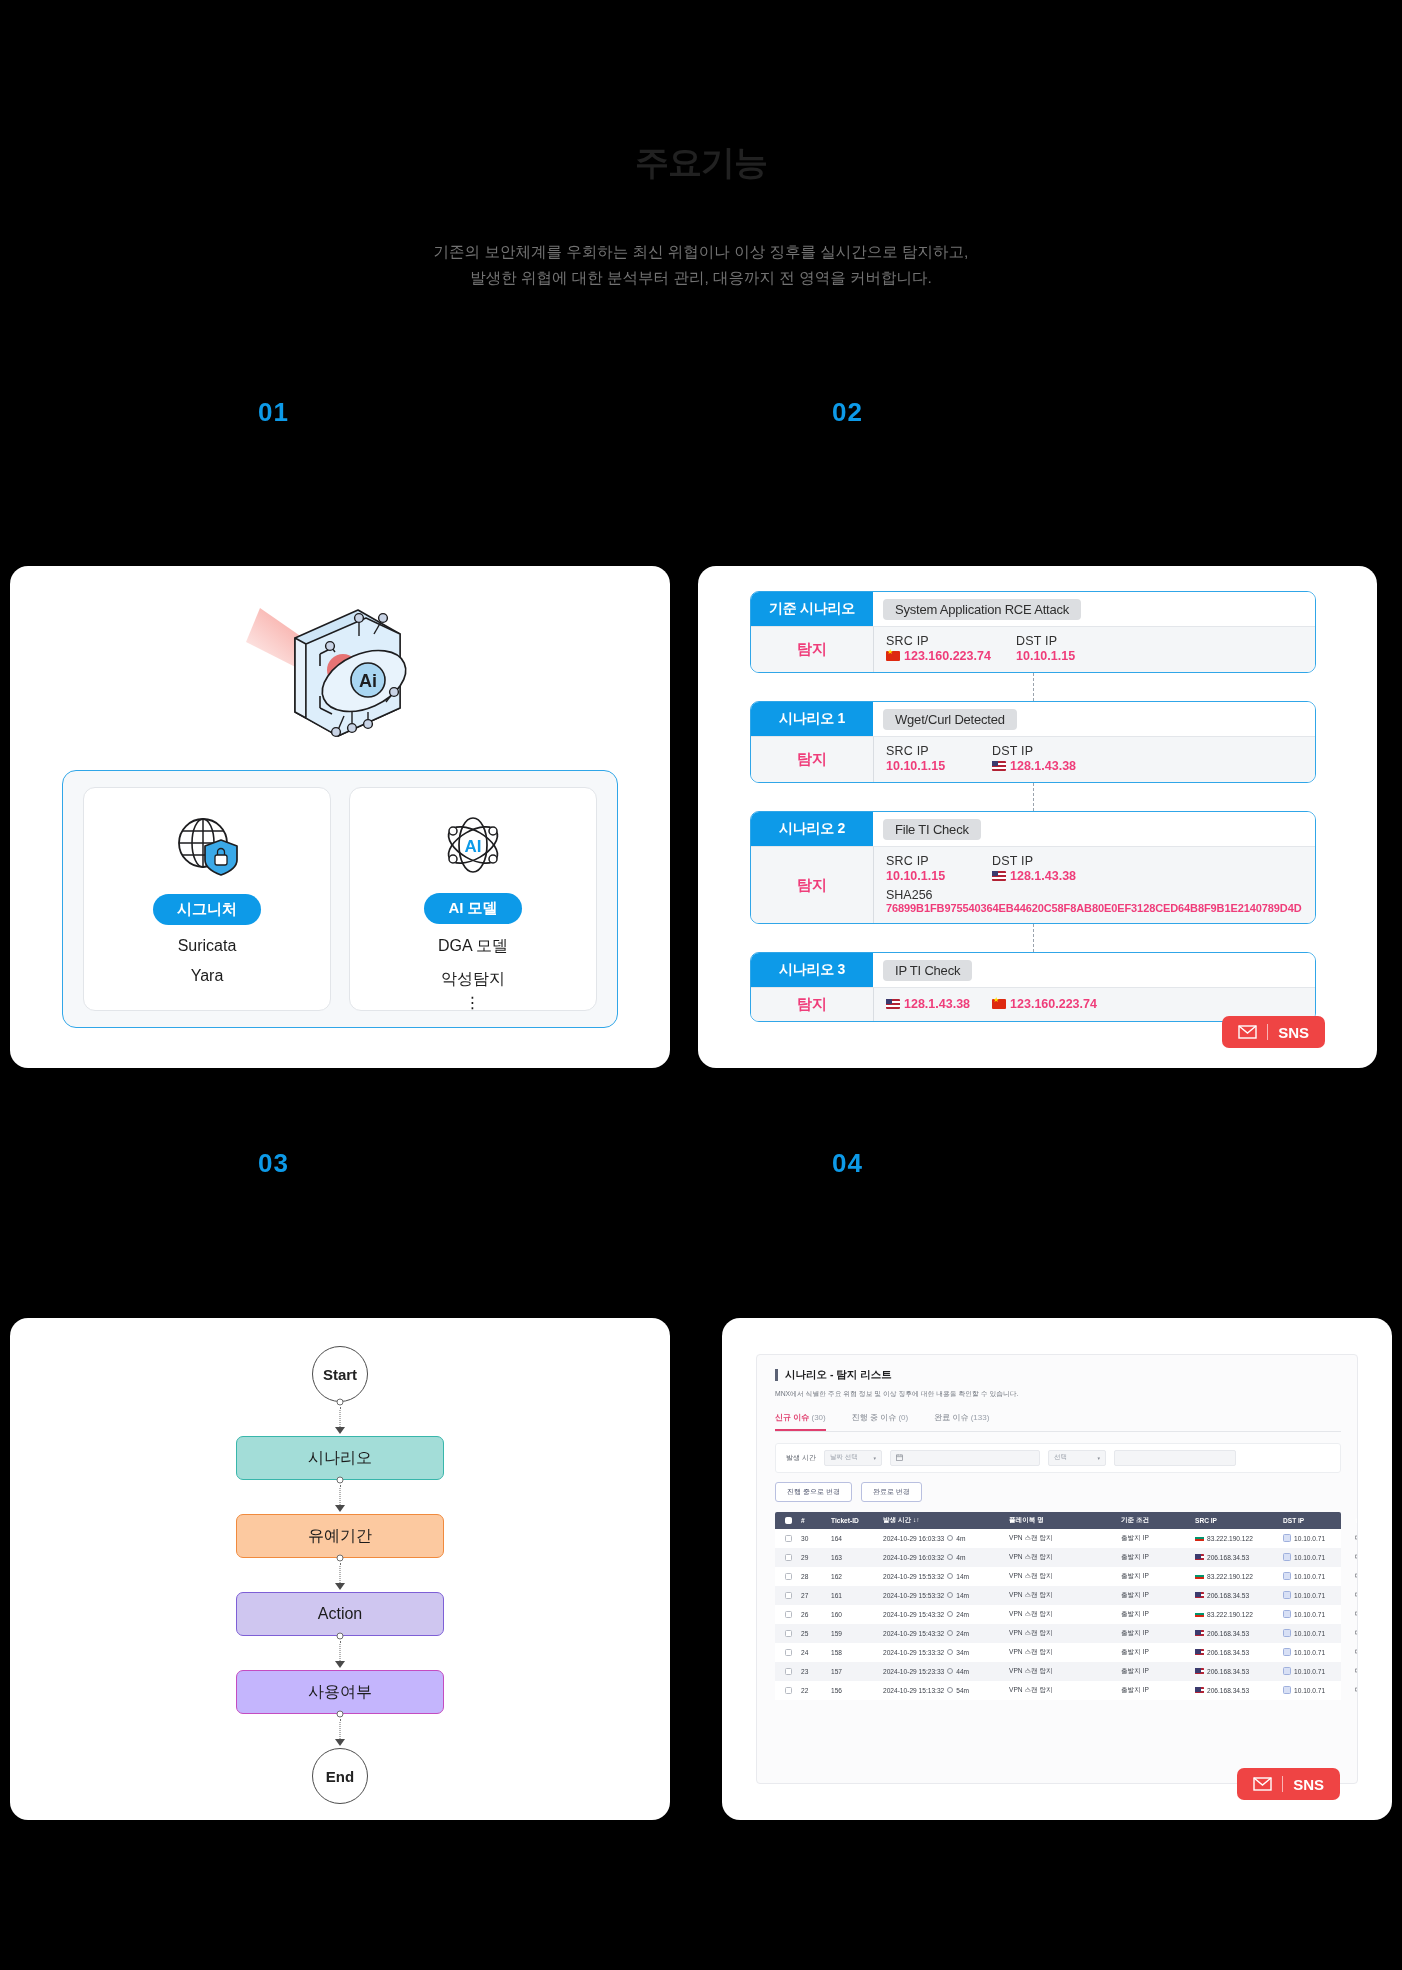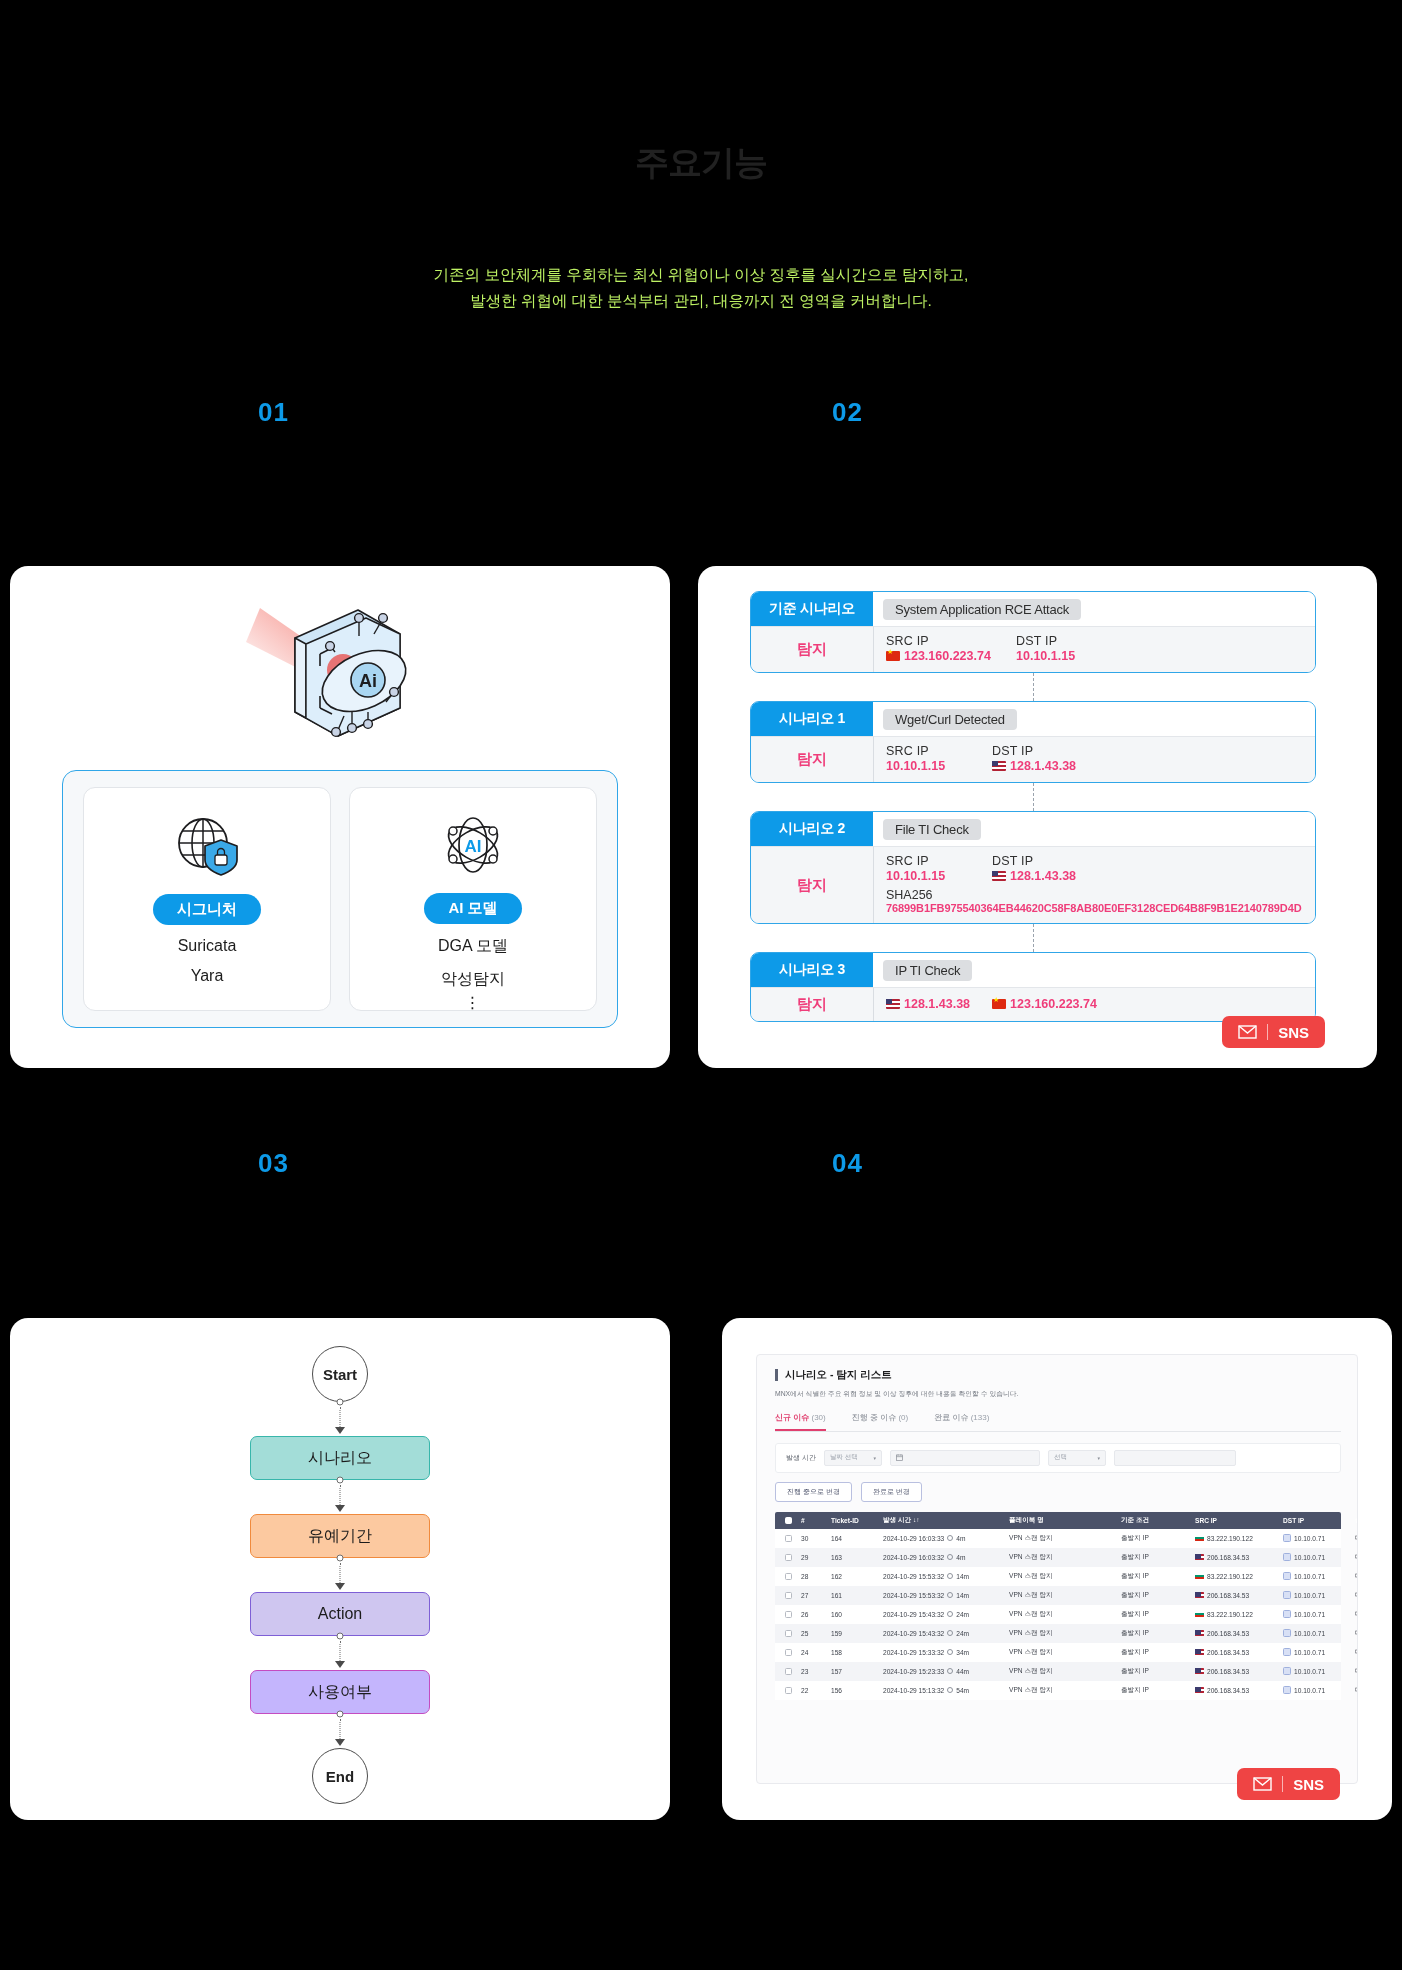--- a/index.html
+++ b/index.html
@@ -12,23 +12,23 @@
   .page { position: relative; width: 1402px; height: 1970px; }
 
   
   .hero { position: absolute; top: 0; left: 0; width: 1402px; text-align: center; }
   .hero-title {
     margin-top: 140px;
     font-size: 34px; font-weight: 700; letter-spacing: -1px;
     color: #212121;
   }
   .hero-sub {
-    margin-top: 76px;
+    margin-top: 53px;
     font-size: 15.5px; line-height: 1.65; font-weight: 400;
-    color: #bef264;
+    color: #737373;
   }
 
   
   .idx { position: absolute; font-size: 26px; font-weight: 600; color: #0d9ae8; letter-spacing: 1px; }
   .idx-01 { left: 258px; top: 397px; }
   .idx-02 { left: 832px; top: 397px; }
   .idx-03 { left: 258px; top: 1148px; }
   .idx-04 { left: 832px; top: 1148px; }
 
   
@@ -124,21 +124,21 @@
 
   
   .flow { position: absolute; left: 0; top: 28px; width: 100%; display:flex; flex-direction:column; align-items:center; }
   .fnode-circle {
     width: 56px; height: 56px; border-radius: 50%;
     border: 1.4px solid #4c4c4c; background: #fff;
     display: flex; align-items: center; justify-content: center;
     font-size: 15px; font-weight: 700; color: #222;
   }
   .fnode-box {
-    width: 180px; height: 44px; border-radius: 7px;
+    width: 208px; height: 44px; border-radius: 7px;
     display: flex; align-items: center; justify-content: center;
     font-size: 16px; color: #1b1b1b;
   }
   .fb-1 { background: #a3ddd8; border: 1px solid #38b6ab; }
   .fb-2 { background: #fcc9a0; border: 1px solid #f08a3d; }
   .fb-3 { background: #cfc6f0; border: 1px solid #7e5fd6; }
   .fb-4 { background: #c4b5fd; border: 1px solid #c44cc0; }
   .fconn { height: 34px; position: relative; width: 14px; }
   .fconn .dot {
     position: absolute; left: 50%; top: 0; transform: translate(-50%,-50%);

